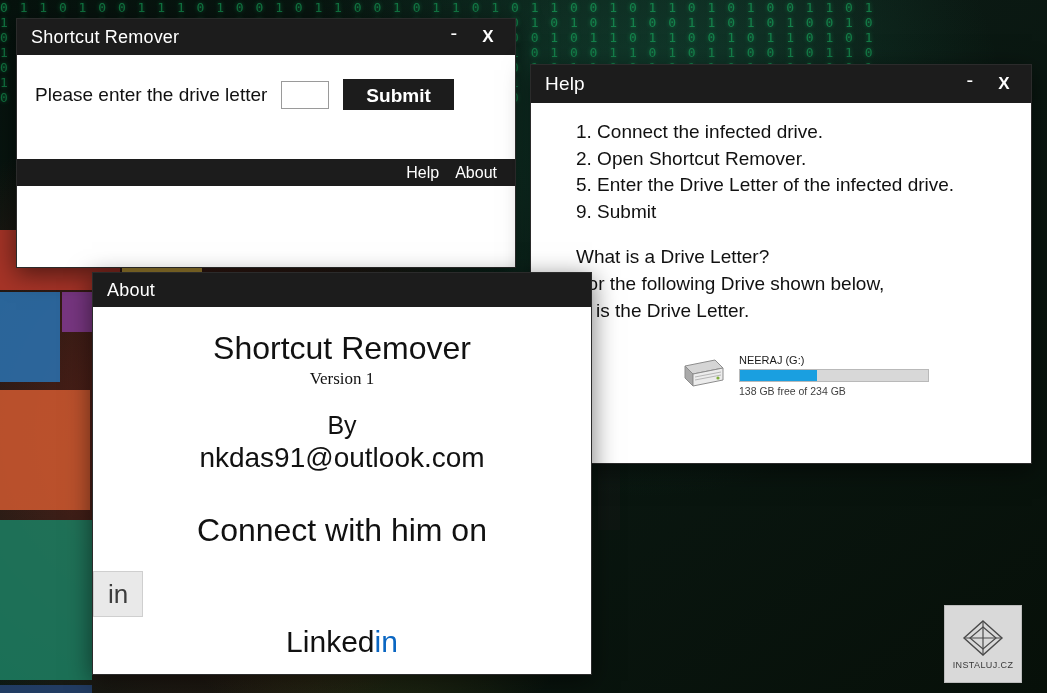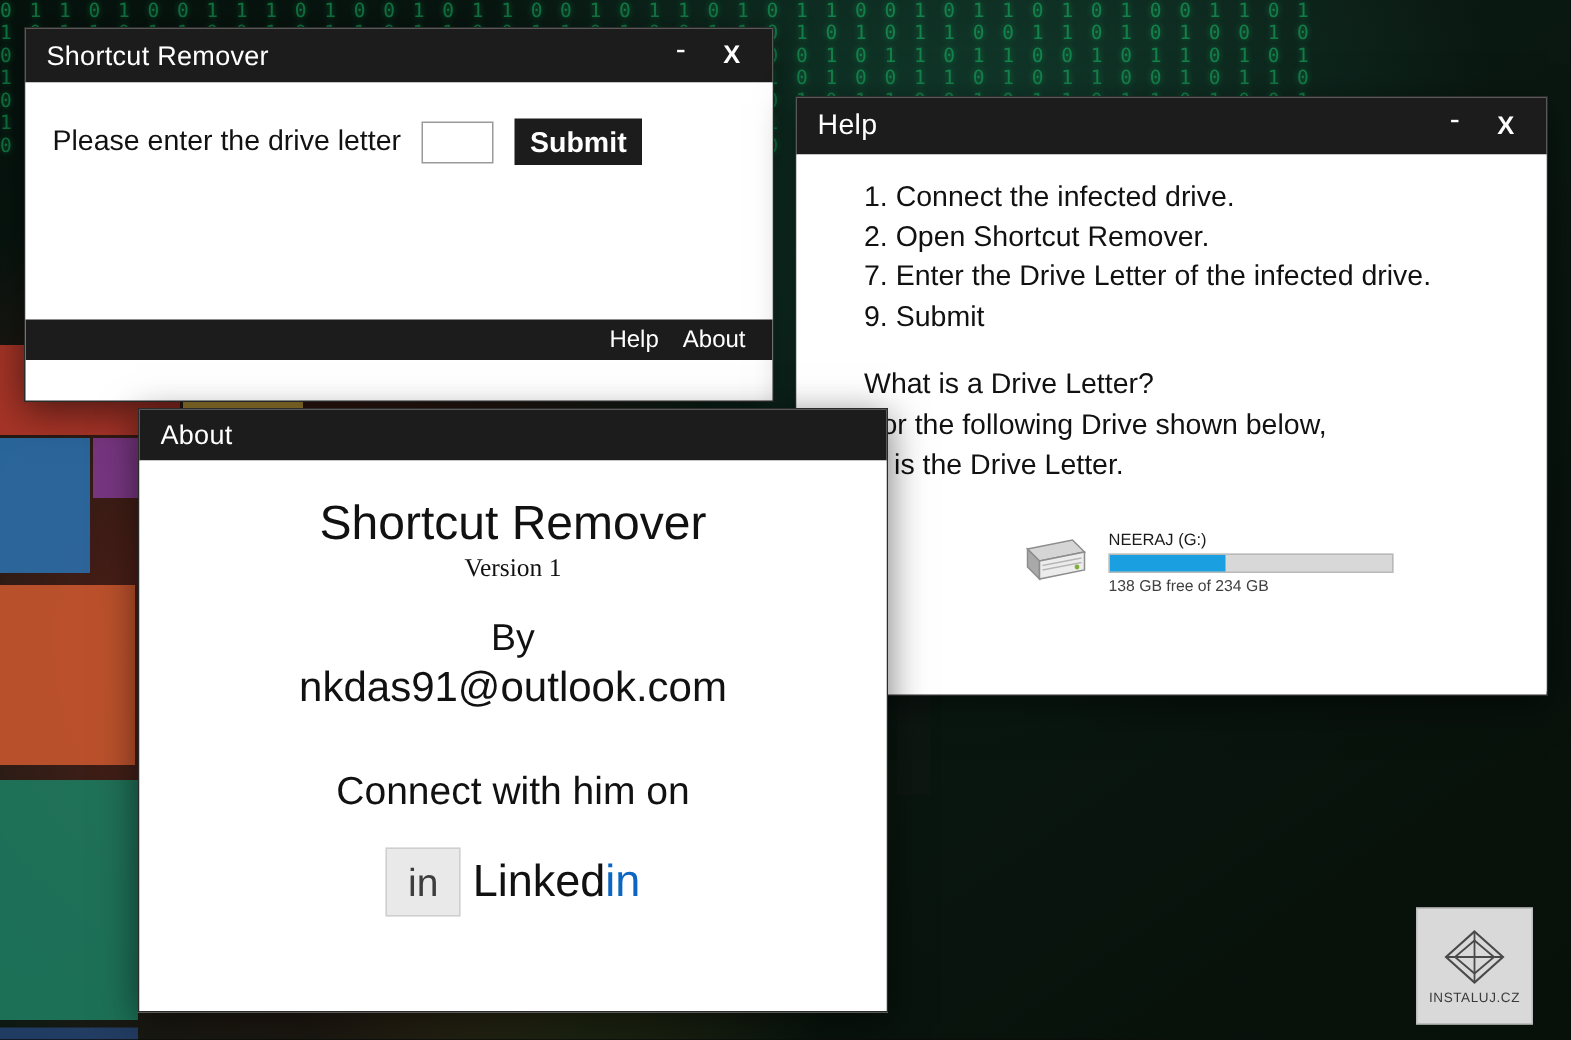--- a/index.html
+++ b/index.html
@@ -94,21 +94,21 @@
 
   
   #main-window {
     left: 16px;
     top: 18px;
     width: 498px;
     height: 248px;
     border: 1px solid #2b2b2b;
   }
   #main-body {
-    height: 185px;
+    height: 131px;
     background: #ffffff;
     position: relative;
   }
   #drive-row {
     display: flex;
     align-items: center;
     padding: 24px 0 0 18px;
     gap: 14px;
   }
   #drive-label {
@@ -125,21 +125,21 @@
     padding: 0 4px;
     outline: none;
   }
   #submit-button {
     background: #1c1c1c;
     color: #ffffff;
     border: none;
     font-size: 19px;
     font-weight: 700;
     font-family: "Liberation Sans", sans-serif;
-    padding: 6px 10px;
+    padding: 6px 23px;
     height: 31px;
     cursor: pointer;
   }
   #main-statusbar {
     position: absolute;
     left: 0;
     right: 0;
     bottom: 0;
     height: 27px;
     background: #1c1c1c;
@@ -260,30 +260,30 @@
   #about-author {
     font-size: 28px;
     line-height: 36px;
     margin-top: 4px;
   }
   #about-email {
     font-size: 28px;
     line-height: 36px;
   }
   #about-connect {
-    font-size: 26px;
+    font-size: 32px;
     margin-top: 36px;
   }
   #linkedin-row {
     margin-top: 22px;
     display: flex;
-    align-items: center;
     justify-content: center;
     gap: 8px;
     cursor: pointer;
+    flex-direction: column;
   }
   #linkedin-badge {
     width: 48px;
     height: 44px;
     background: #e9e9e9;
     border: 1px solid #cfcfcf;
     display: flex;
     align-items: center;
     justify-content: center;
     font-size: 26px;
@@ -367,21 +367,21 @@
 
   <div class="window" id="help-window">
     <div class="titlebar">
       <span class="title">Help</span>
       <span class="win-btn min">-</span>
       <span class="win-btn">X</span>
     </div>
     <div id="help-body">
       <div class="help-line">1. Connect the infected drive.</div>
       <div class="help-line">2. Open Shortcut Remover.</div>
-      <div class="help-line">7. Enter the Drive Letter of the infected drive.</div>
+      <div class="help-line">5. Enter the Drive Letter of the infected drive.</div>
       <div class="help-line">9. Submit</div>
       <div class="help-gap"></div>
       <div class="help-line">What is a Drive Letter?</div>
       <div class="help-line">For the following Drive shown below,</div>
       <div class="help-line">G is the Drive Letter.</div>
 
       <div id="drive-widget">
         <svg id="drive-icon" viewBox="0 0 46 40">
           <polygon points="4,12 34,6 42,14 12,20" fill="#d5d5d5" stroke="#8d8d8d" stroke-width="1"></polygon>
           <polygon points="4,12 12,20 12,32 4,24" fill="#a9a9a9" stroke="#8d8d8d" stroke-width="1"></polygon>

